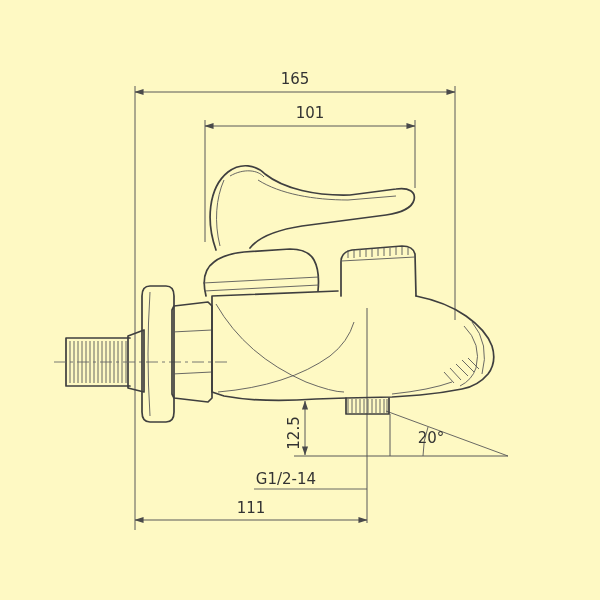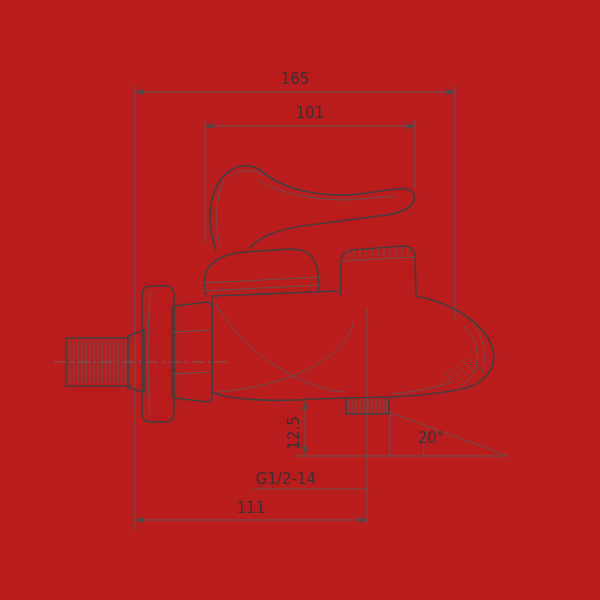--- a/index.html
+++ b/index.html
@@ -1,17 +1,17 @@
 <!DOCTYPE html>
 <html><head>
 <meta charset="utf-8">
 <style>
   html, body { margin: 0; padding: 0; background: #ffffff; }
   .canvas {
-    width: 600px; height: 600px; background: #b91c1c;
+    width: 600px; height: 600px; background: #fef9c3;
     position: relative; overflow: hidden;
   }
   svg { display: block; }
   text {
     font-family: "DejaVu Sans", "Liberation Sans", sans-serif;
     font-size: 15px; fill: #333333;
   }
   .thick { fill: none; stroke: #3f3f3f; stroke-width: 1.7; stroke-linejoin: round; stroke-linecap: round; }
   .thin  { fill: none; stroke: #585858; stroke-width: 0.9; }
   .dim   { fill: none; stroke: #585858; stroke-width: 1; }

